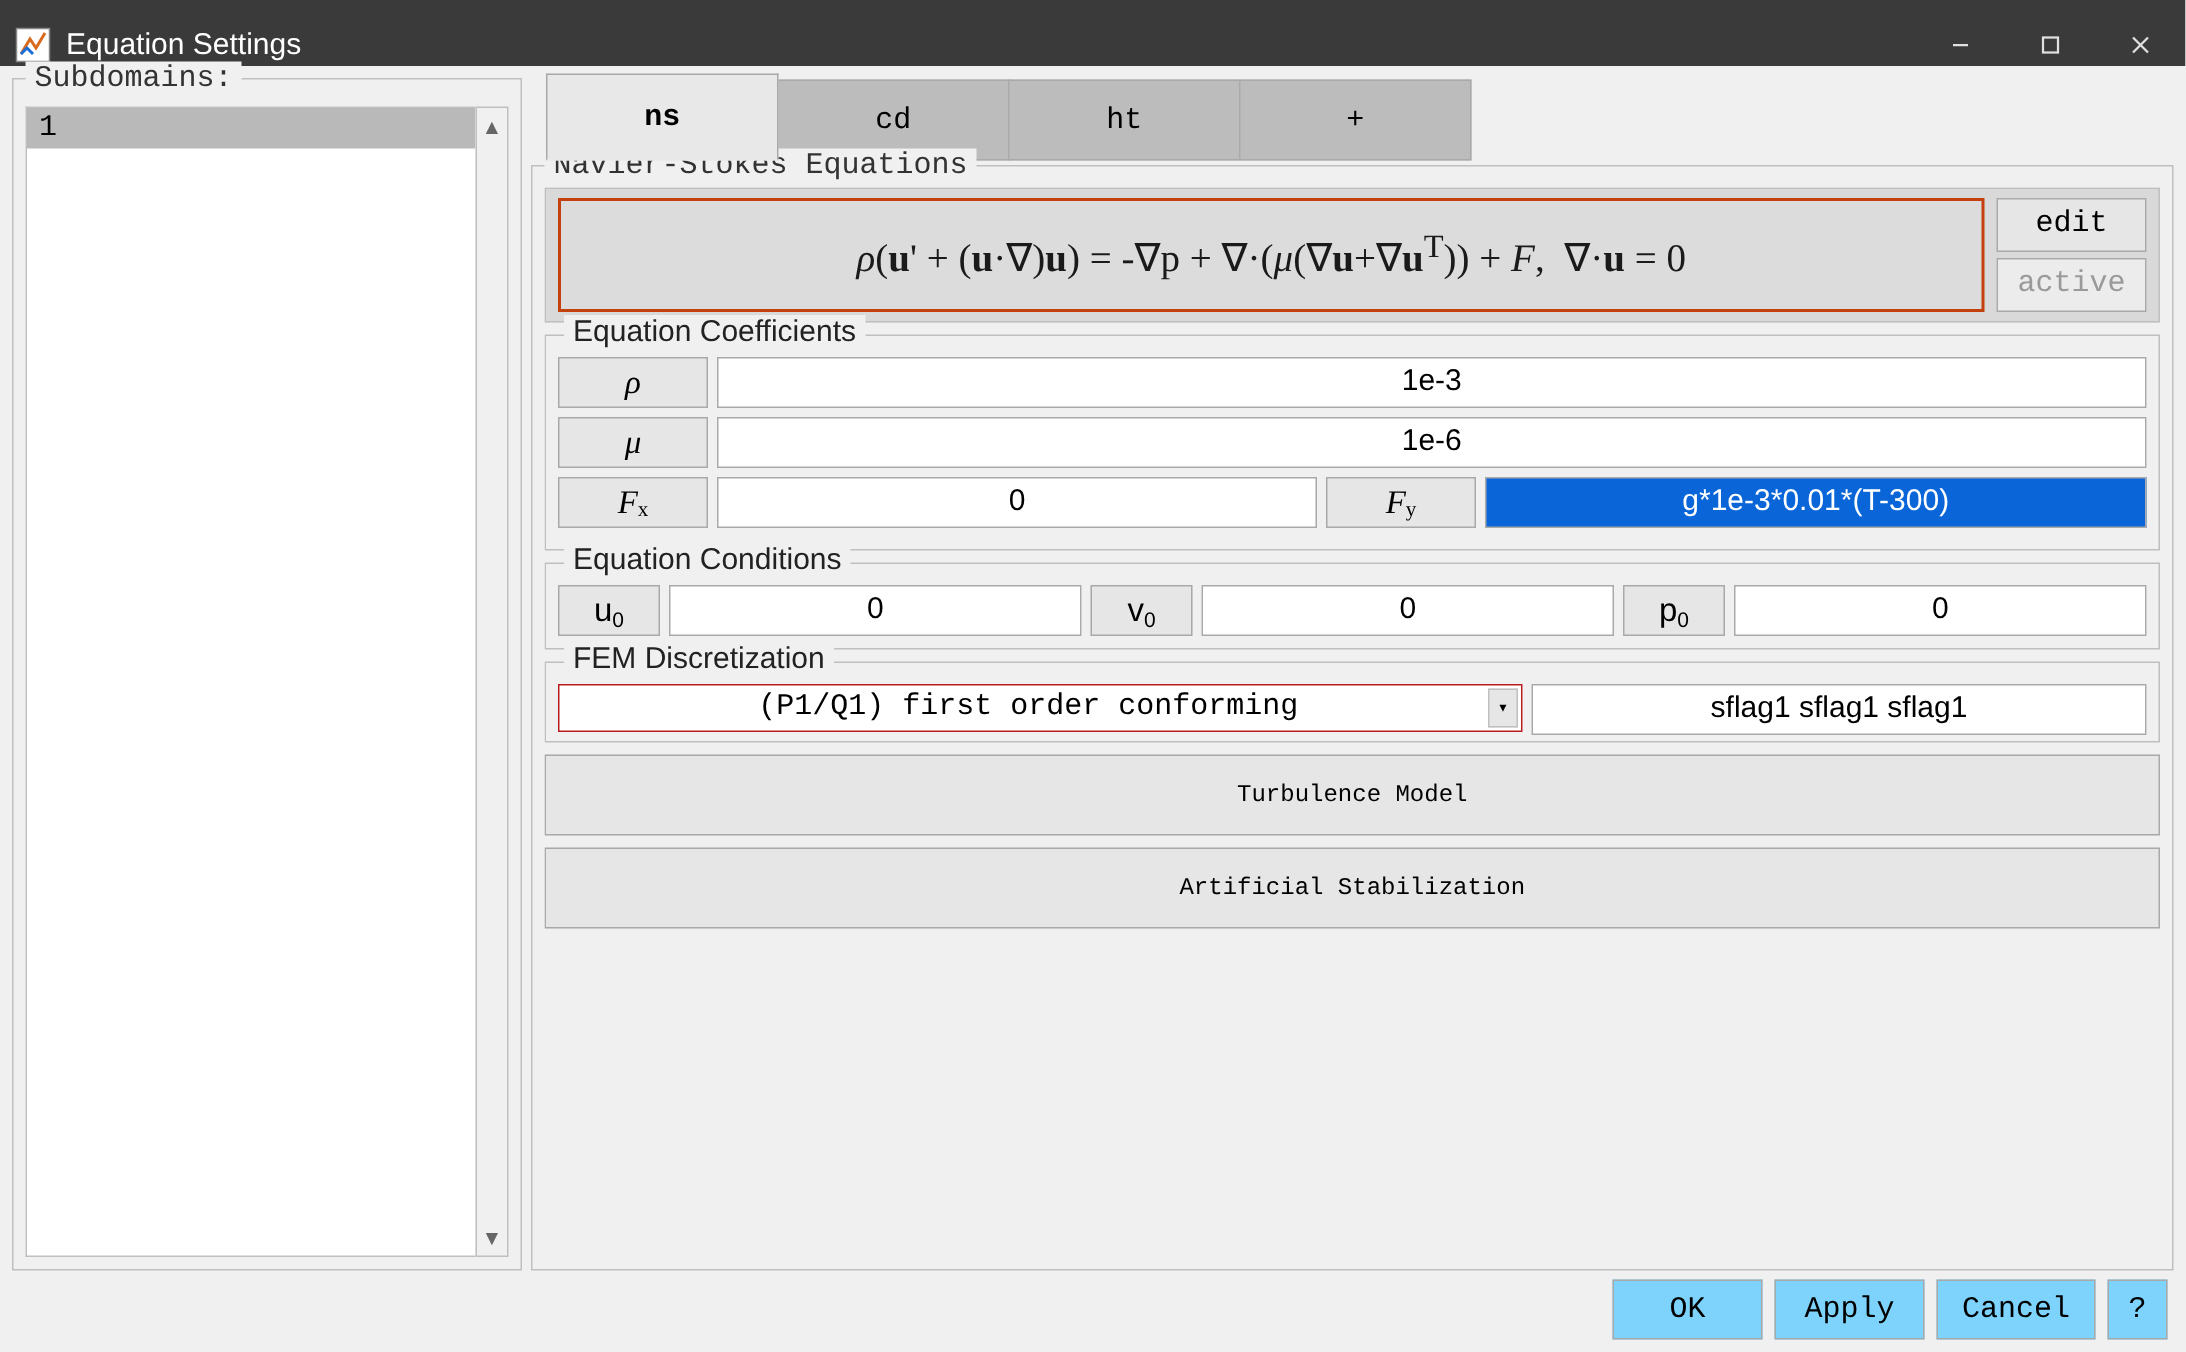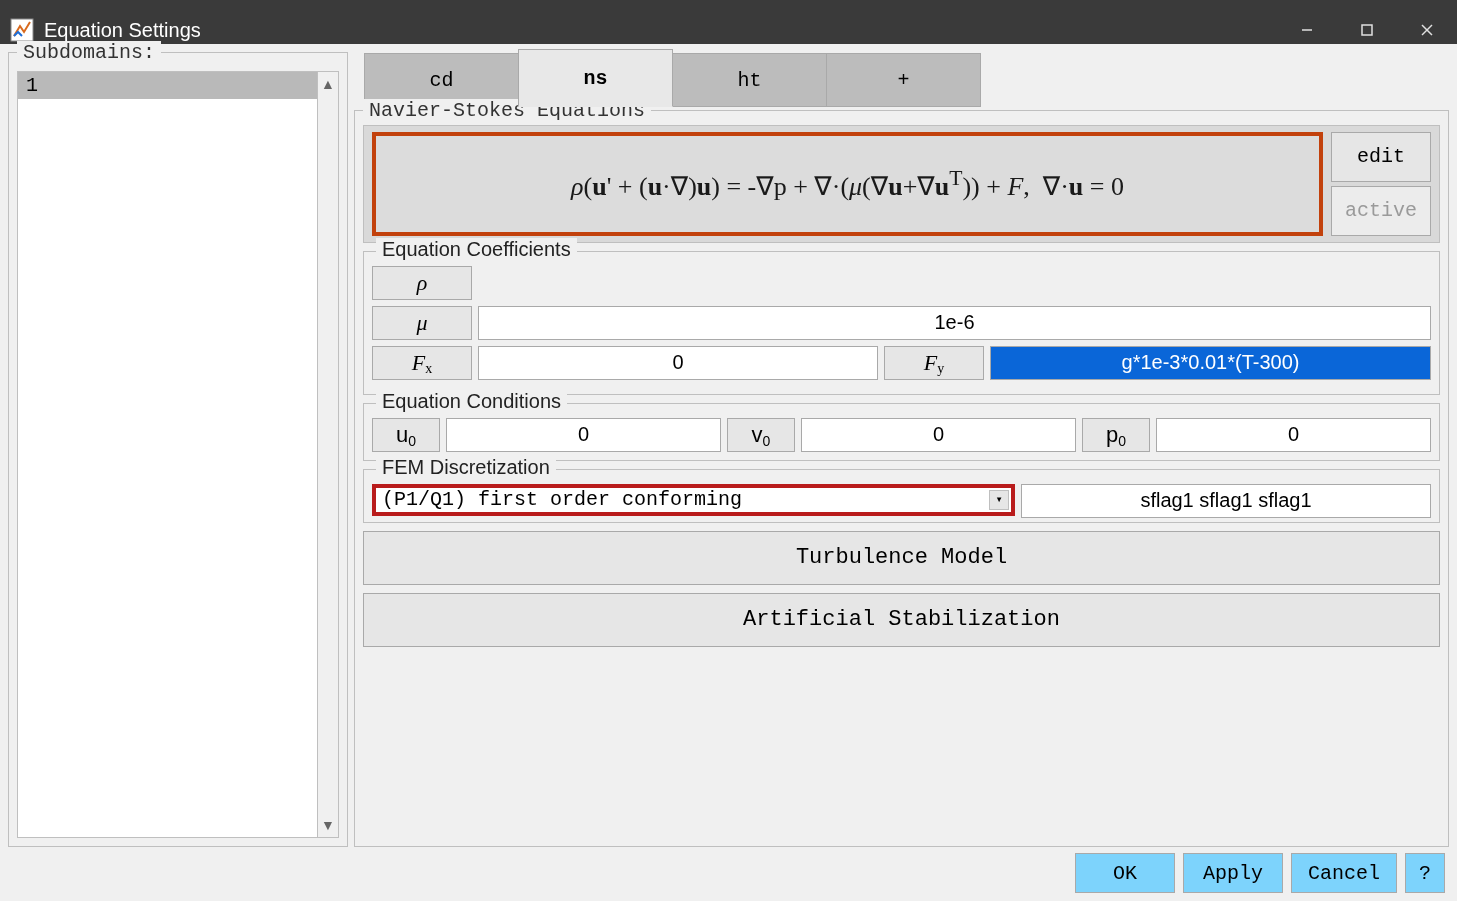--- a/index.html
+++ b/index.html
@@ -156,22 +156,22 @@
   margin-bottom: 8px;
 }
 .eq-img {
   flex: 1;
   display: flex;
   align-items: center;
   justify-content: center;
   font-family: "Cambria Math", "Times New Roman", serif;
   font-size: 26px;
   color: #1a1a1a;
-  padding: 30px 10px;
-  border: 4px solid #c2410c;
+  padding: 18px 10px;
+  border: 2px solid #c2410c;
   background: #dcdcdc;
 }
 .eq-side {
   width: 100px;
   display: flex;
   flex-direction: column;
   gap: 4px;
   margin-left: 8px;
 }
 .eq-side .sbtn {
@@ -234,49 +234,50 @@
   border: 1px solid #a9a9a9;
   background: #e6e6e6;
   display: flex;
   align-items: center; justify-content: center;
   font-size: 22px;
 }
 .ic-label .sub { font-size: 14px; position: relative; top:6px; }
 .fem-select {
   flex: 1;
   height: 32px;
-  border: 4px solid #b91c1c;
+  border: 1px solid #b91c1c;
   background: #fff;
   font-family: "Consolas","Courier New",monospace;
   font-size: 20px;
   padding: 0 22px 0 6px;
   position: relative;
   white-space: nowrap;
   overflow: hidden;
   display: flex;
   align-items: center;
+  justify-content: center;
 }
 .fem-select .chev {
   position: absolute;
   right: 2px; top: 2px; bottom: 2px;
   width: 20px;
   background: #e6e6e6;
   border: 1px solid #bfbfbf;
   display: flex;
   align-items: center; justify-content: center;
   font-size: 12px;
 }
 .big-btn {
   height: 54px;
   border: 1px solid #a9a9a9;
   background: #e6e6e6;
   display: flex;
   align-items: center; justify-content: center;
   font-family: "Consolas","Courier New",monospace;
-  font-size: 22px;
+  font-size: 16px;
   margin-bottom: 8px;
 }
 .footer {
   display: flex;
   justify-content: flex-end;
   gap: 8px;
   padding: 6px 4px 0 4px;
 }
 .fbtn {
   height: 40px;
@@ -337,22 +338,22 @@
           <div class="vscrollbar">
             <span>▲</span>
             <span>▼</span>
           </div>
         </div>
       </div>
 
       <div class="right-col">
 
         <div class="tabs-row">
+          <div class="tab mono active">ns</div>
           <div class="tab mono">cd</div>
-          <div class="tab mono active">ns</div>
           <div class="tab mono">ht</div>
           <div class="tab mono">+</div>
         </div>
 
         <div class="groupbox eq-box">
           <div class="legend">Navier-Stokes Equations</div>
           <div class="eq-content">
 
             <div class="eq-panel">
               <div class="eq-img">
@@ -364,20 +365,21 @@
                 <div class="sbtn">edit</div>
                 <div class="sbtn disabled">active</div>
               </div>
             </div>
 
             <div class="section-box">
               <div class="legend">Equation Coefficients</div>
 
               <div class="coef-row">
                 <div class="coef-label">ρ</div>
+                <input class="coef-input" value="1e-3" style="">
               </div>
               <div class="coef-row">
                 <div class="coef-label">μ</div>
                 <input class="coef-input" value="1e-6" style="">
               </div>
               <div class="coef-row">
                 <div class="coef-label">
                   <span>F</span>
                     <span class="sub">x</span>
                 </div>

